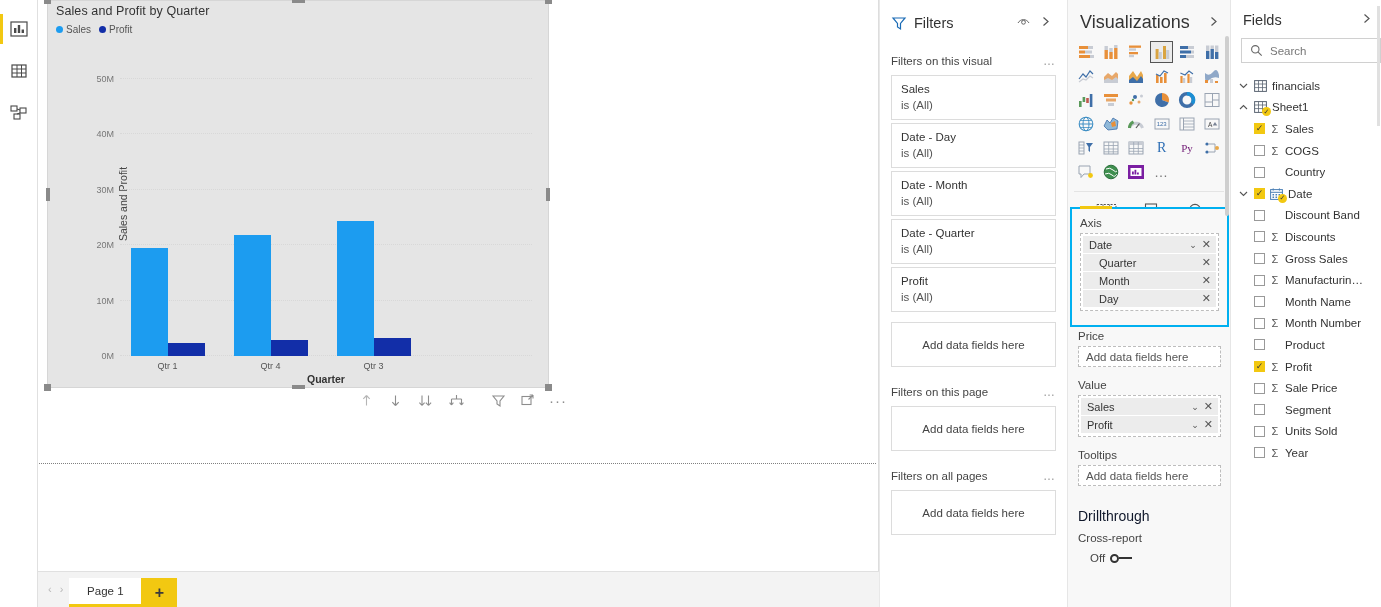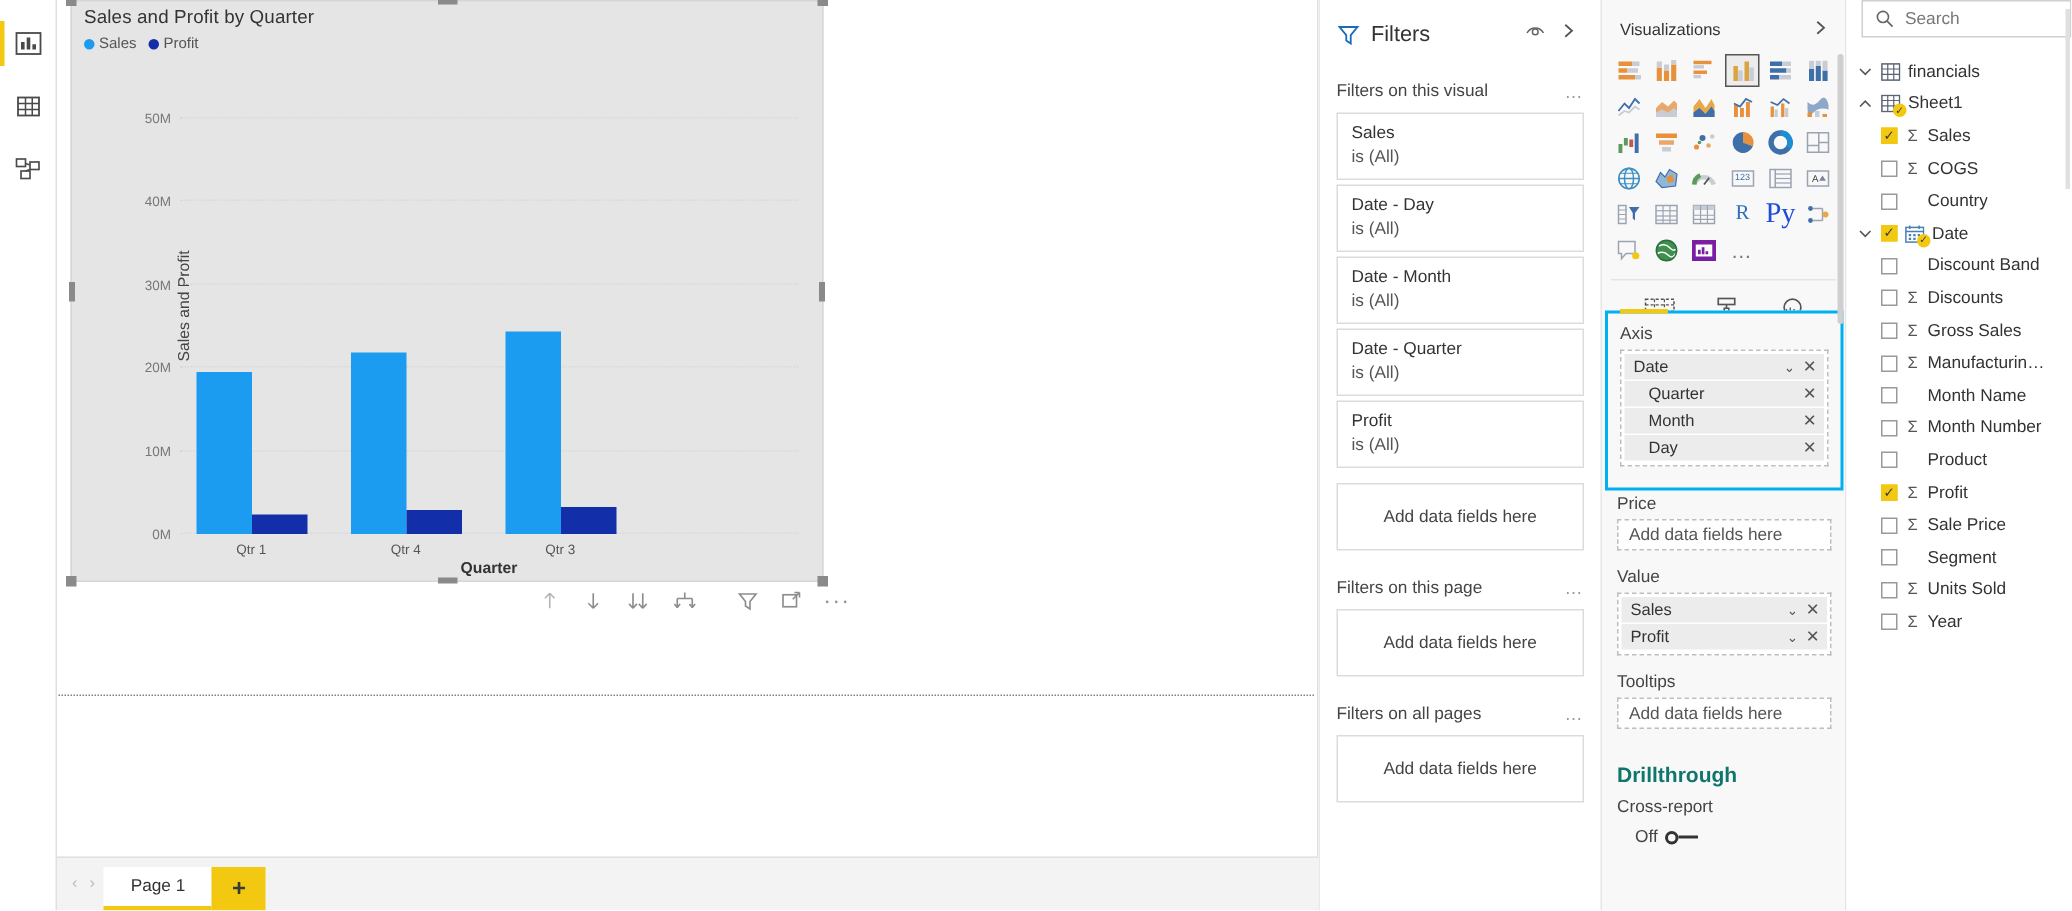--- a/index.html
+++ b/index.html
@@ -156,21 +156,21 @@
 
   
   .viz {
     width: 163px; flex: 0 0 163px; background: #f8f8f8;
     border-right: 1px solid #e6e6e6; position: relative; overflow: hidden;
   }
   .viz-head {
     display: flex; align-items: center; justify-content: space-between;
     padding: 12px 10px 8px 12px;
   }
-  .viz-head .ttl { font-size: 11px; color: #333; }
+  .viz-head .ttl { font-size: 18px; color: #333; }
   .viz-head .ch { color: #666; cursor: pointer; font-size: 13px; }
   .icon-grid {
     display: grid; grid-template-columns: repeat(6, 1fr);
     gap: 2px; padding: 0 6px;
   }
   .vic {
     height: 22px; display: flex; align-items: center; justify-content: center;
     cursor: pointer; border: 1px solid transparent;
   }
   .vic.sel { border: 1px solid #555; background: #ececec; }
@@ -204,21 +204,21 @@
   .fchip.child { padding-left: 16px; }
 
   .viz-scroll { position: absolute; left: 0; top: 330px; width: 163px; }
   .wl { font-size: 11.5px; color: #444; margin: 0 0 4px 10px; }
   .wbox { margin: 0 10px 12px 10px; }
   .wdrop {
     border: 1px dashed #bdbdbd; background: #fff; height: 21px;
     display: flex; align-items: center; padding-left: 7px;
     font-size: 11.5px; color: #555; cursor: pointer;
   }
-  .drillhead { font-size: 14px; color: #0f766e; margin: 22px 0 8px 10px; font-weight: bold; }
+  .drillhead { font-size: 14px; color: #0f172a; margin: 22px 0 8px 10px; }
   .xrep { font-size: 11.5px; color: #444; margin-left: 10px; }
   .toggle-row { display: flex; align-items: center; gap: 5px; margin: 8px 0 0 22px; }
   .toggle-row .tl { font-size: 11.5px; color: #444; }
   .tog { display: flex; align-items: center; cursor: pointer; }
   .tog .knob { width: 9px; height: 9px; border-radius: 50%; border: 2px solid #333; }
   .tog .track { width: 13px; height: 2px; background: #333; }
 
   .vscroll {
     position: absolute; right: 1px; top: 36px; width: 4px; height: 180px;
     background: #cfcfcf; border-radius: 2px;
@@ -697,21 +697,21 @@
             <line x1="2" y1="9.5" x2="16" y2="9.5" stroke="#9aa4b2" stroke-width=".8"></line>
             <line x1="2" y1="12.3" x2="16" y2="12.3" stroke="#9aa4b2" stroke-width=".8"></line>
             <line x1="6.7" y1="3" x2="6.7" y2="15" stroke="#9aa4b2" stroke-width=".8"></line>
             <line x1="11.3" y1="3" x2="11.3" y2="15" stroke="#9aa4b2" stroke-width=".8"></line>
           </svg>
         </div>
         <div class="vic">
           <span style="font-size:14px;color:#2e6fb5;font-family:'Liberation Serif',serif;">R</span>
         </div>
         <div class="vic">
-          <span style="font-size:19px;color:#1d4ed8;font-family:'Liberation Serif',serif;">Py</span>
+          <span style="font-size:11px;color:#701a75;font-family:'Liberation Serif',serif;">Py</span>
         </div>
         <div class="vic">
           <svg width="18" height="18" viewBox="0 0 18 18">
             <circle cx="4" cy="5" r="1.6" fill="#3f6fa8"></circle>
             <circle cx="4" cy="13" r="1.6" fill="#3f6fa8"></circle>
             <line x1="5.6" y1="5" x2="12" y2="5" stroke="#9aa4b2" stroke-width="1"></line>
             <line x1="5.6" y1="13" x2="12" y2="13" stroke="#9aa4b2" stroke-width="1"></line>
             <line x1="12" y1="5" x2="12" y2="13" stroke="#9aa4b2" stroke-width="1"></line>
             <circle cx="14" cy="9" r="2" fill="#e8a84a"></circle>
             <line x1="12" y1="9" x2="12" y2="9" stroke="#9aa4b2"></line>
@@ -830,20 +830,28 @@
             <span class="knob"></span>
             <span class="track"></span>
           </span>
         </div>
       </div>
 
     <div class="vscroll"></div>
   </div>
 
   <div class="fields">
+    <div class="fields-head">
+      <span class="ttl">Fields</span>
+      <span class="ch">
+        <svg width="13" height="13" viewBox="0 0 13 13">
+            <path d="M4.5 2.5 L9 6.5 L4.5 10.5" fill="none" stroke="#555" stroke-width="1.2"></path>
+          </svg>
+      </span>
+    </div>
     <div class="search">
       <svg width="13" height="13" viewBox="0 0 13 13">
         <circle cx="5.3" cy="5.3" r="3.7" fill="none" stroke="#666" stroke-width="1.1"></circle>
         <line x1="8.1" y1="8.1" x2="11.7" y2="11.7" stroke="#666" stroke-width="1.1"></line>
       </svg>
       <span class="ph">Search</span>
     </div>
     <div class="tree" id="fields-root">
         <div class="trow">
           <span class="chev">

